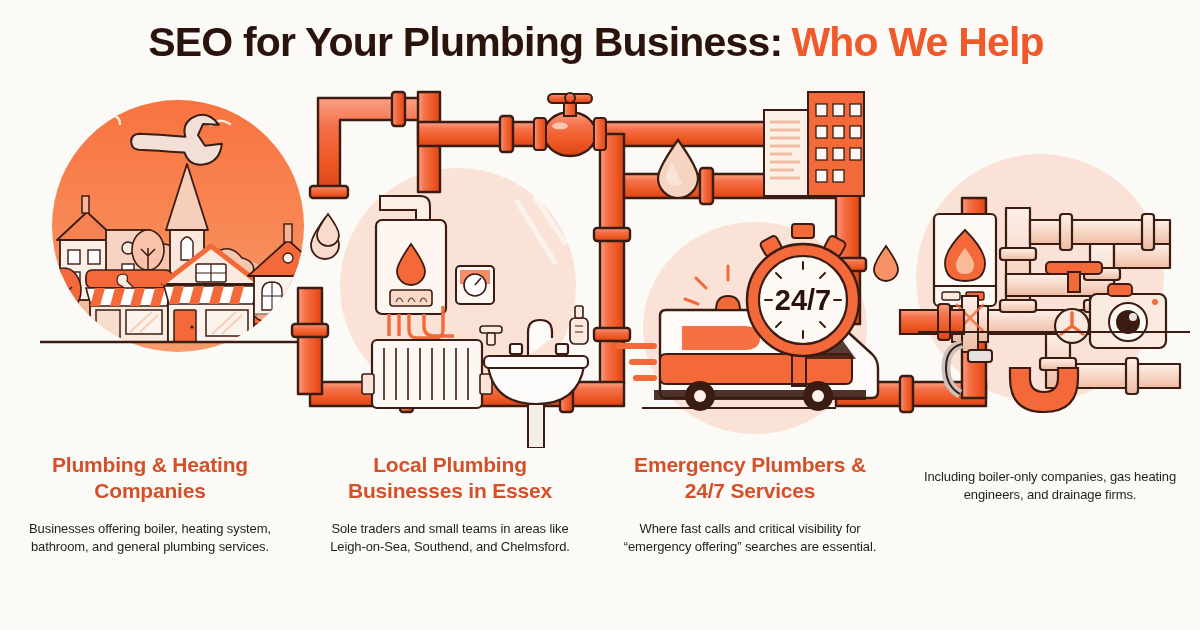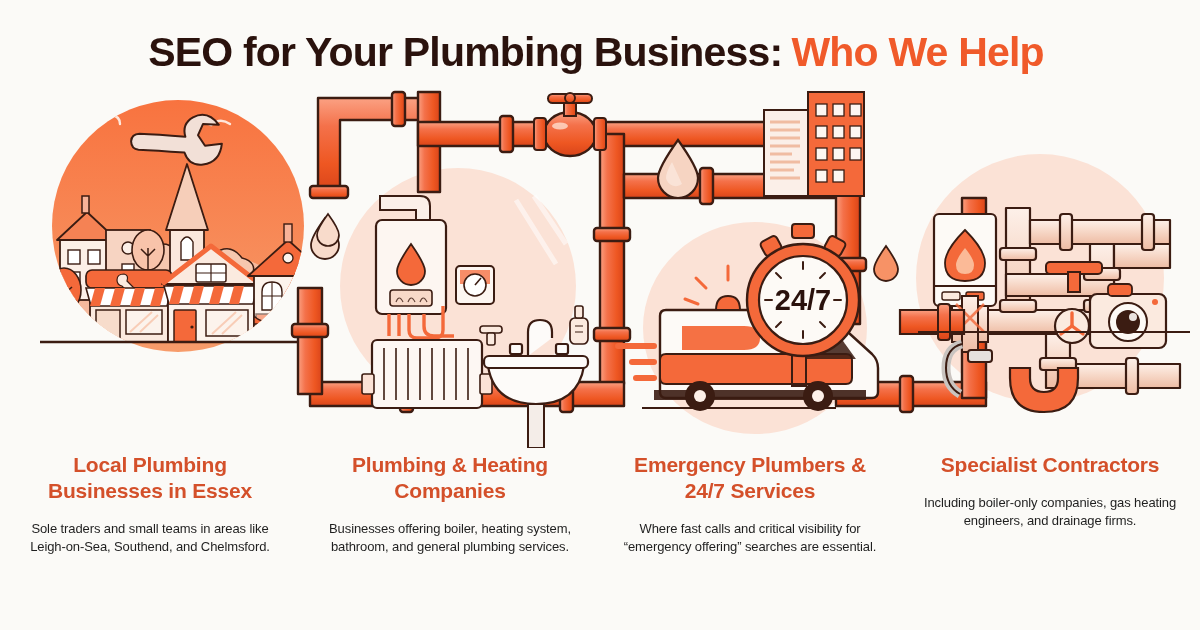--- a/index.html
+++ b/index.html
@@ -16,21 +16,21 @@
   #canvas {
     position: relative;
     width: 1200px;
     height: 630px;
     background: #FBFAF7;
   }
 
   
   .title-bar {
     position: absolute;
-    top: 29px;
+    top: 19px;
     left: 0;
     width: 1192px;
     text-align: center;
     white-space: nowrap;
   }
   .title-main {
     font-size: 41px;
     font-weight: bold;
     letter-spacing: -0.8px;
     color: #2A120D;
@@ -515,30 +515,29 @@
           <circle cx="1155" cy="224" r="3" fill="#F4693A"></circle>
         </g>
 
         <line x1="918" y1="254" x2="1190" y2="254" stroke="#3B1C12" stroke-width="2.2"></line>
       </g>
     </svg>
   </div>
 
   <div class="columns">
     <div class="col">
+      <div class="col-title">Plumbing &amp; Heating Companies</div>
+      <div class="col-body">Businesses offering boiler, heating system, bathroom, and general plumbing services.</div>
+    </div>
+    <div class="col">
       <div class="col-title">Local Plumbing Businesses in Essex</div>
       <div class="col-body">Sole traders and small teams in areas like Leigh-on-Sea, Southend, and Chelmsford.</div>
-    </div>
-    <div class="col">
-      <div class="col-title">Plumbing &amp; Heating Companies</div>
-      <div class="col-body">Businesses offering boiler, heating system, bathroom, and general plumbing services.</div>
     </div>
     <div class="col">
       <div class="col-title">Emergency Plumbers &amp; 24/7 Services</div>
       <div class="col-body">Where fast calls and critical visibility for “emergency offering” searches are essential.</div>
     </div>
     <div class="col">
-      <div class="col-title">Specialist Contractors</div>
       <div class="col-body">Including boiler-only companies, gas heating engineers, and drainage firms.</div>
     </div>
   </div>
 
 </div>
 
 </body></html>

